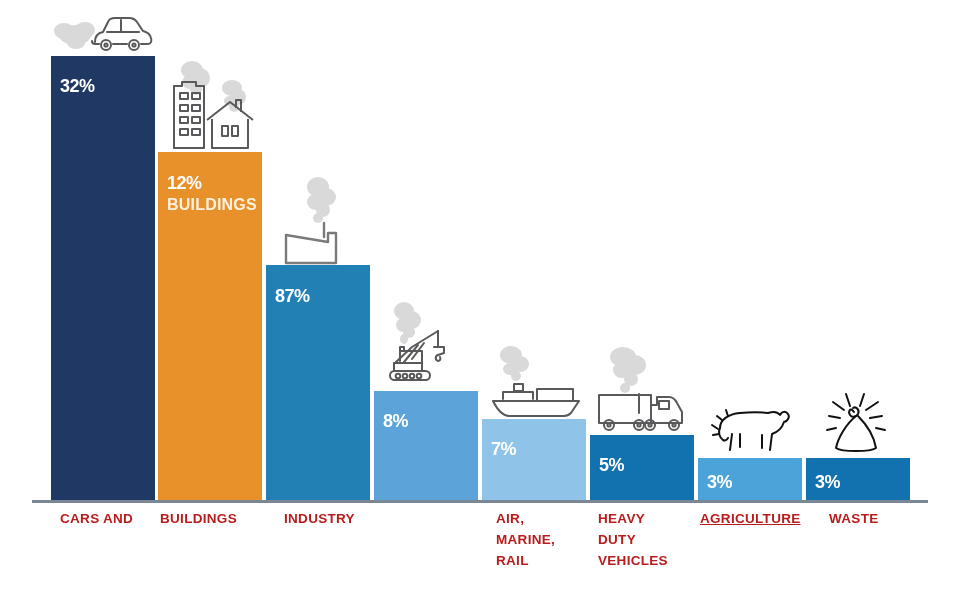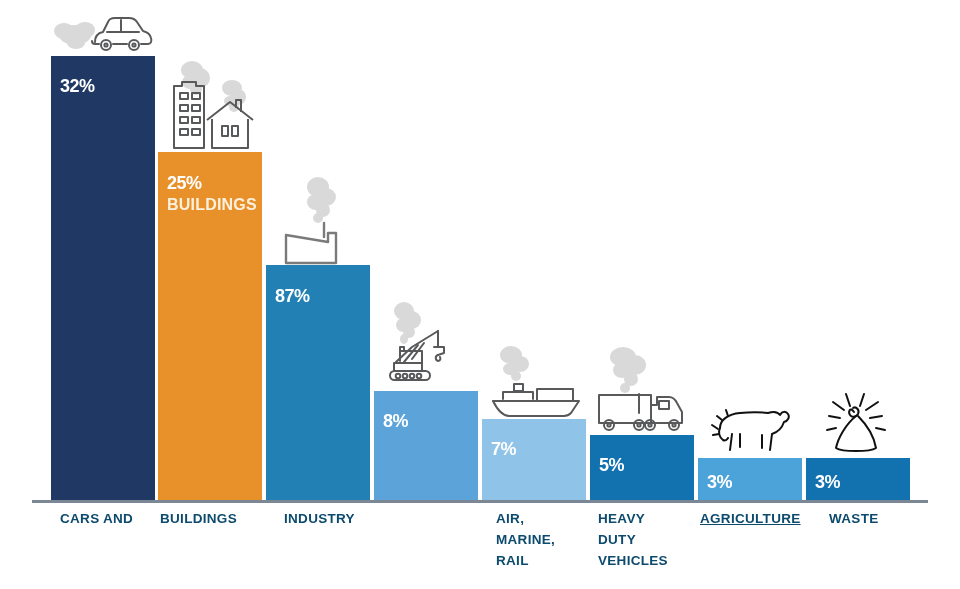--- a/index.html
+++ b/index.html
@@ -61,21 +61,21 @@
   .bar-icon{
     position:absolute;
     left:50%;
     transform:translateX(-50%);
     pointer-events:none;
   }
   
   .cat-label{
     position:absolute;
     top:509px;
-    color:#0c4a6e;
+    color:#b91c1c;
     font-weight:bold;
     font-size:13.5px;
     letter-spacing:0.3px;
     line-height:1.55;
     text-align:left;
   }
 </style>
 </head>
 <body>
 
@@ -134,21 +134,21 @@
             <rect x="36" y="73" width="8" height="6"></rect>
             <path d="M56 63 L56 92 L92 92 L92 63"></path>
             <path d="M51 64 L74 46 L97 64"></path>
             <path d="M80 52 L80 44 L85 44 L85 56"></path>
             <rect x="66" y="70" width="6" height="10"></rect>
             <rect x="76" y="70" width="6" height="10"></rect>
           </g>
         </svg>
       </div>
       <div class="bar-rect" style="height:348px;background:#e8912a;"></div>
-      <div class="bar-value" style="bottom:308px;">25%</div>
+      <div class="bar-value" style="bottom:308px;">12%</div>
       <div class="bar-subvalue" style="bottom:287px;">BUILDINGS</div>
     </div>
 
     <div class="bar-group" style="left:266px;width:104px;">
       <div class="bar-icon" style="bottom:235px;width:104px;height:90px;">
         <svg viewBox="0 0 104 90" width="104" height="90" aria-hidden="true">
           <g fill="#d9d9d9">
             <ellipse cx="52" cy="12" rx="11" ry="10"></ellipse>
             <ellipse cx="60" cy="22" rx="10" ry="9"></ellipse>
             <ellipse cx="50" cy="27" rx="9" ry="8"></ellipse>

